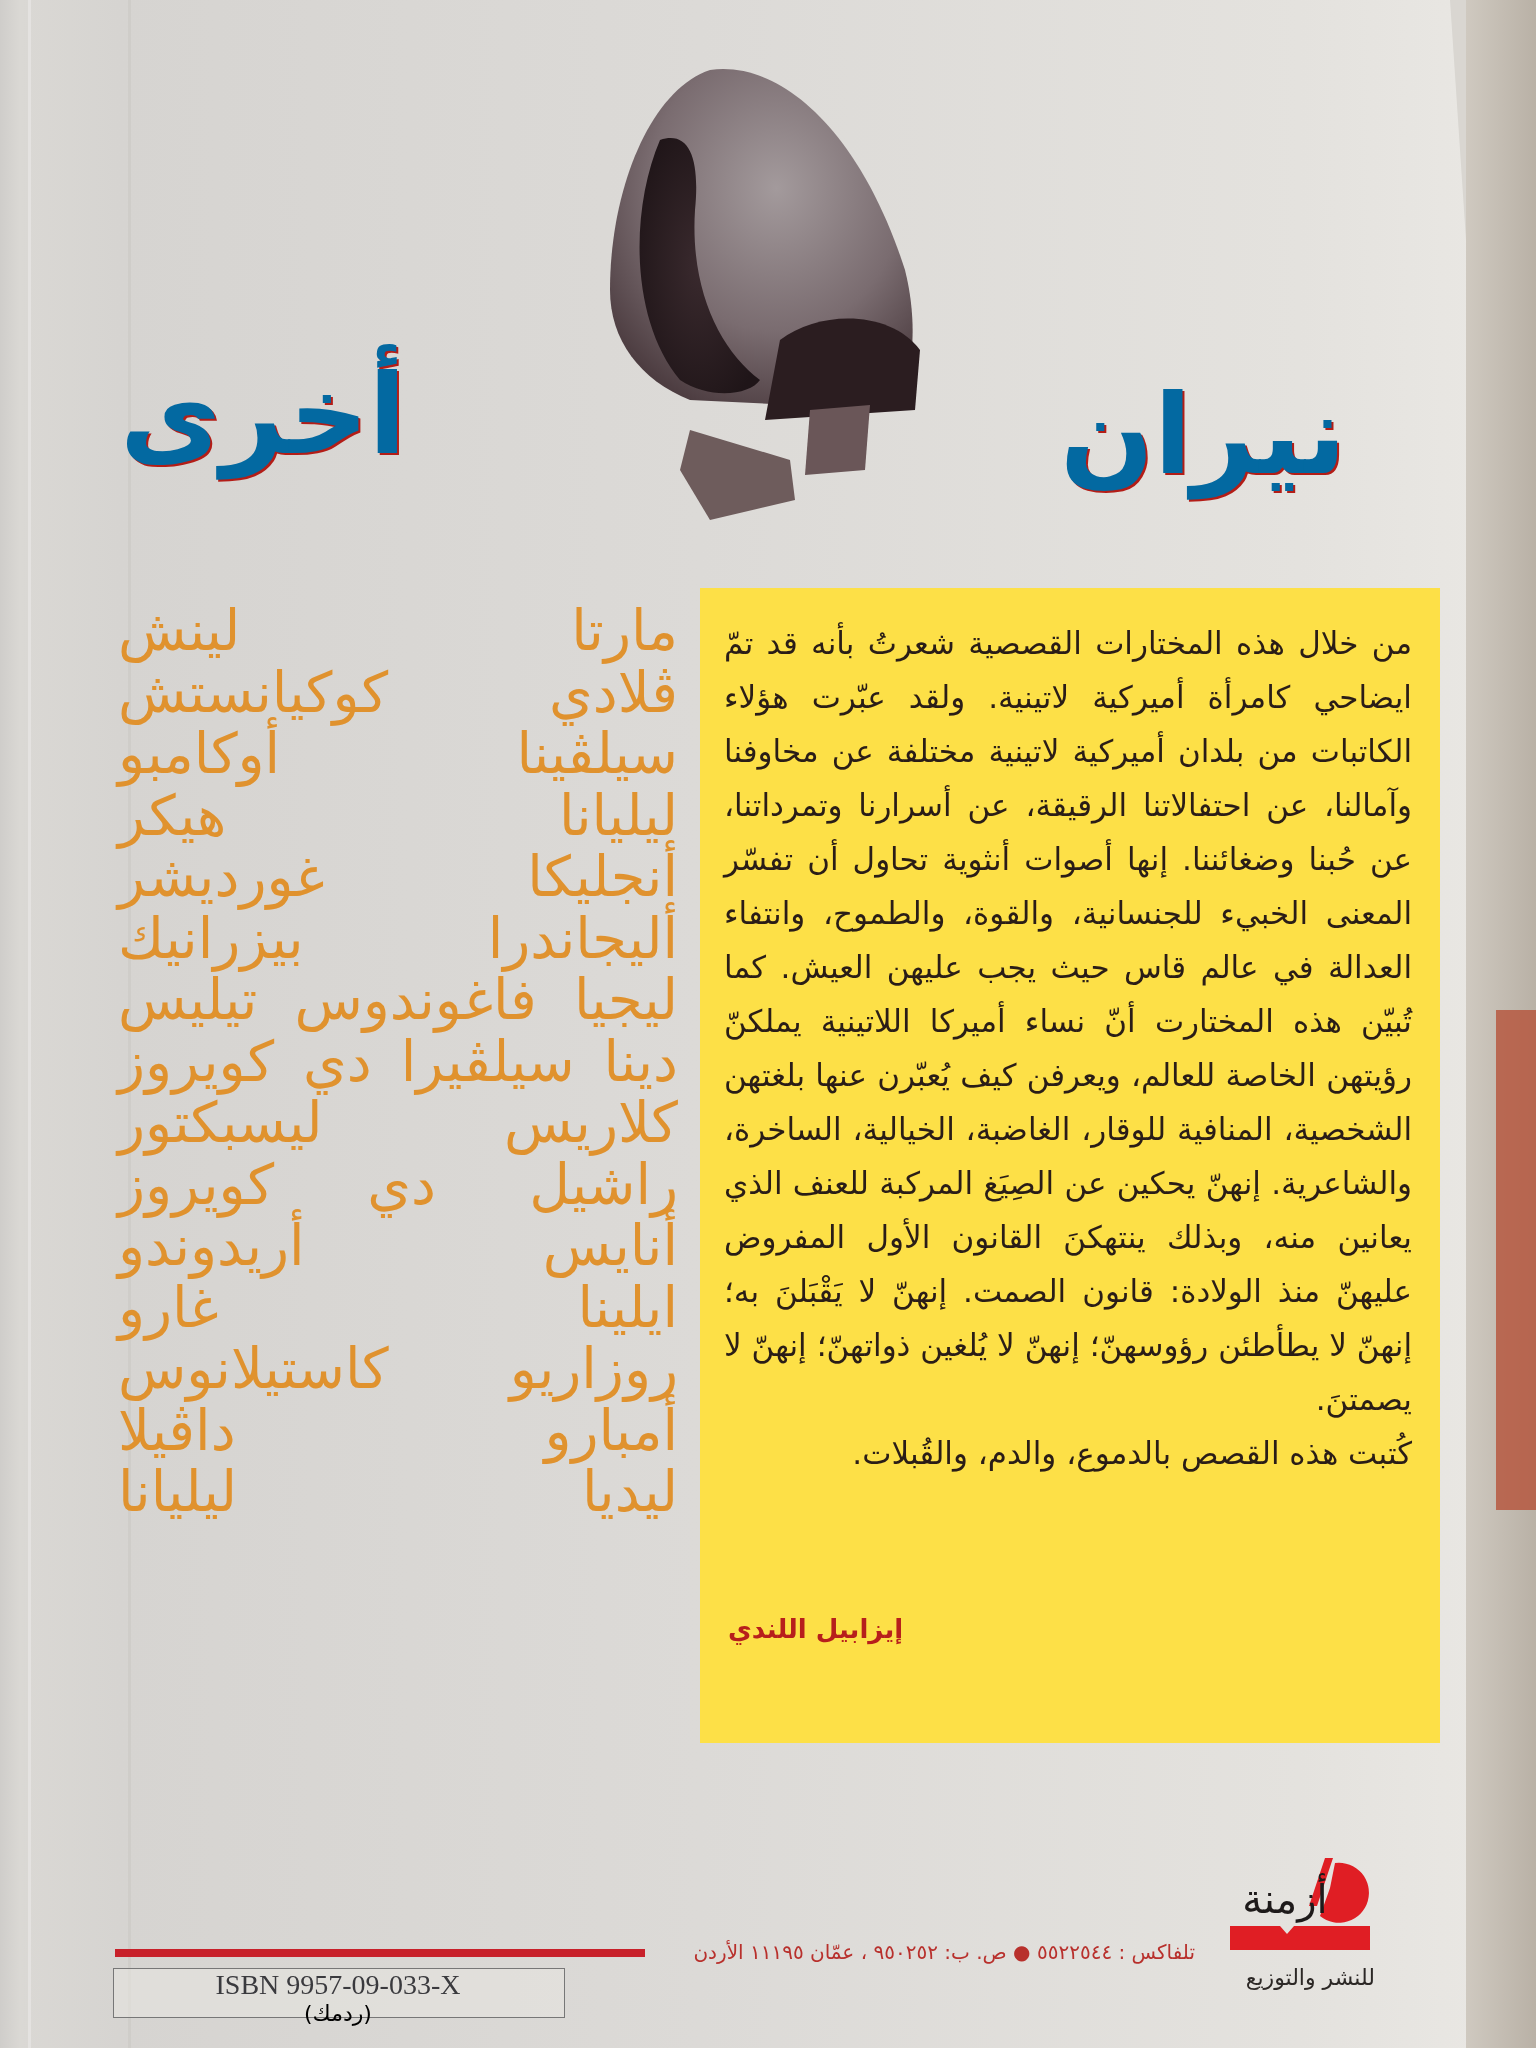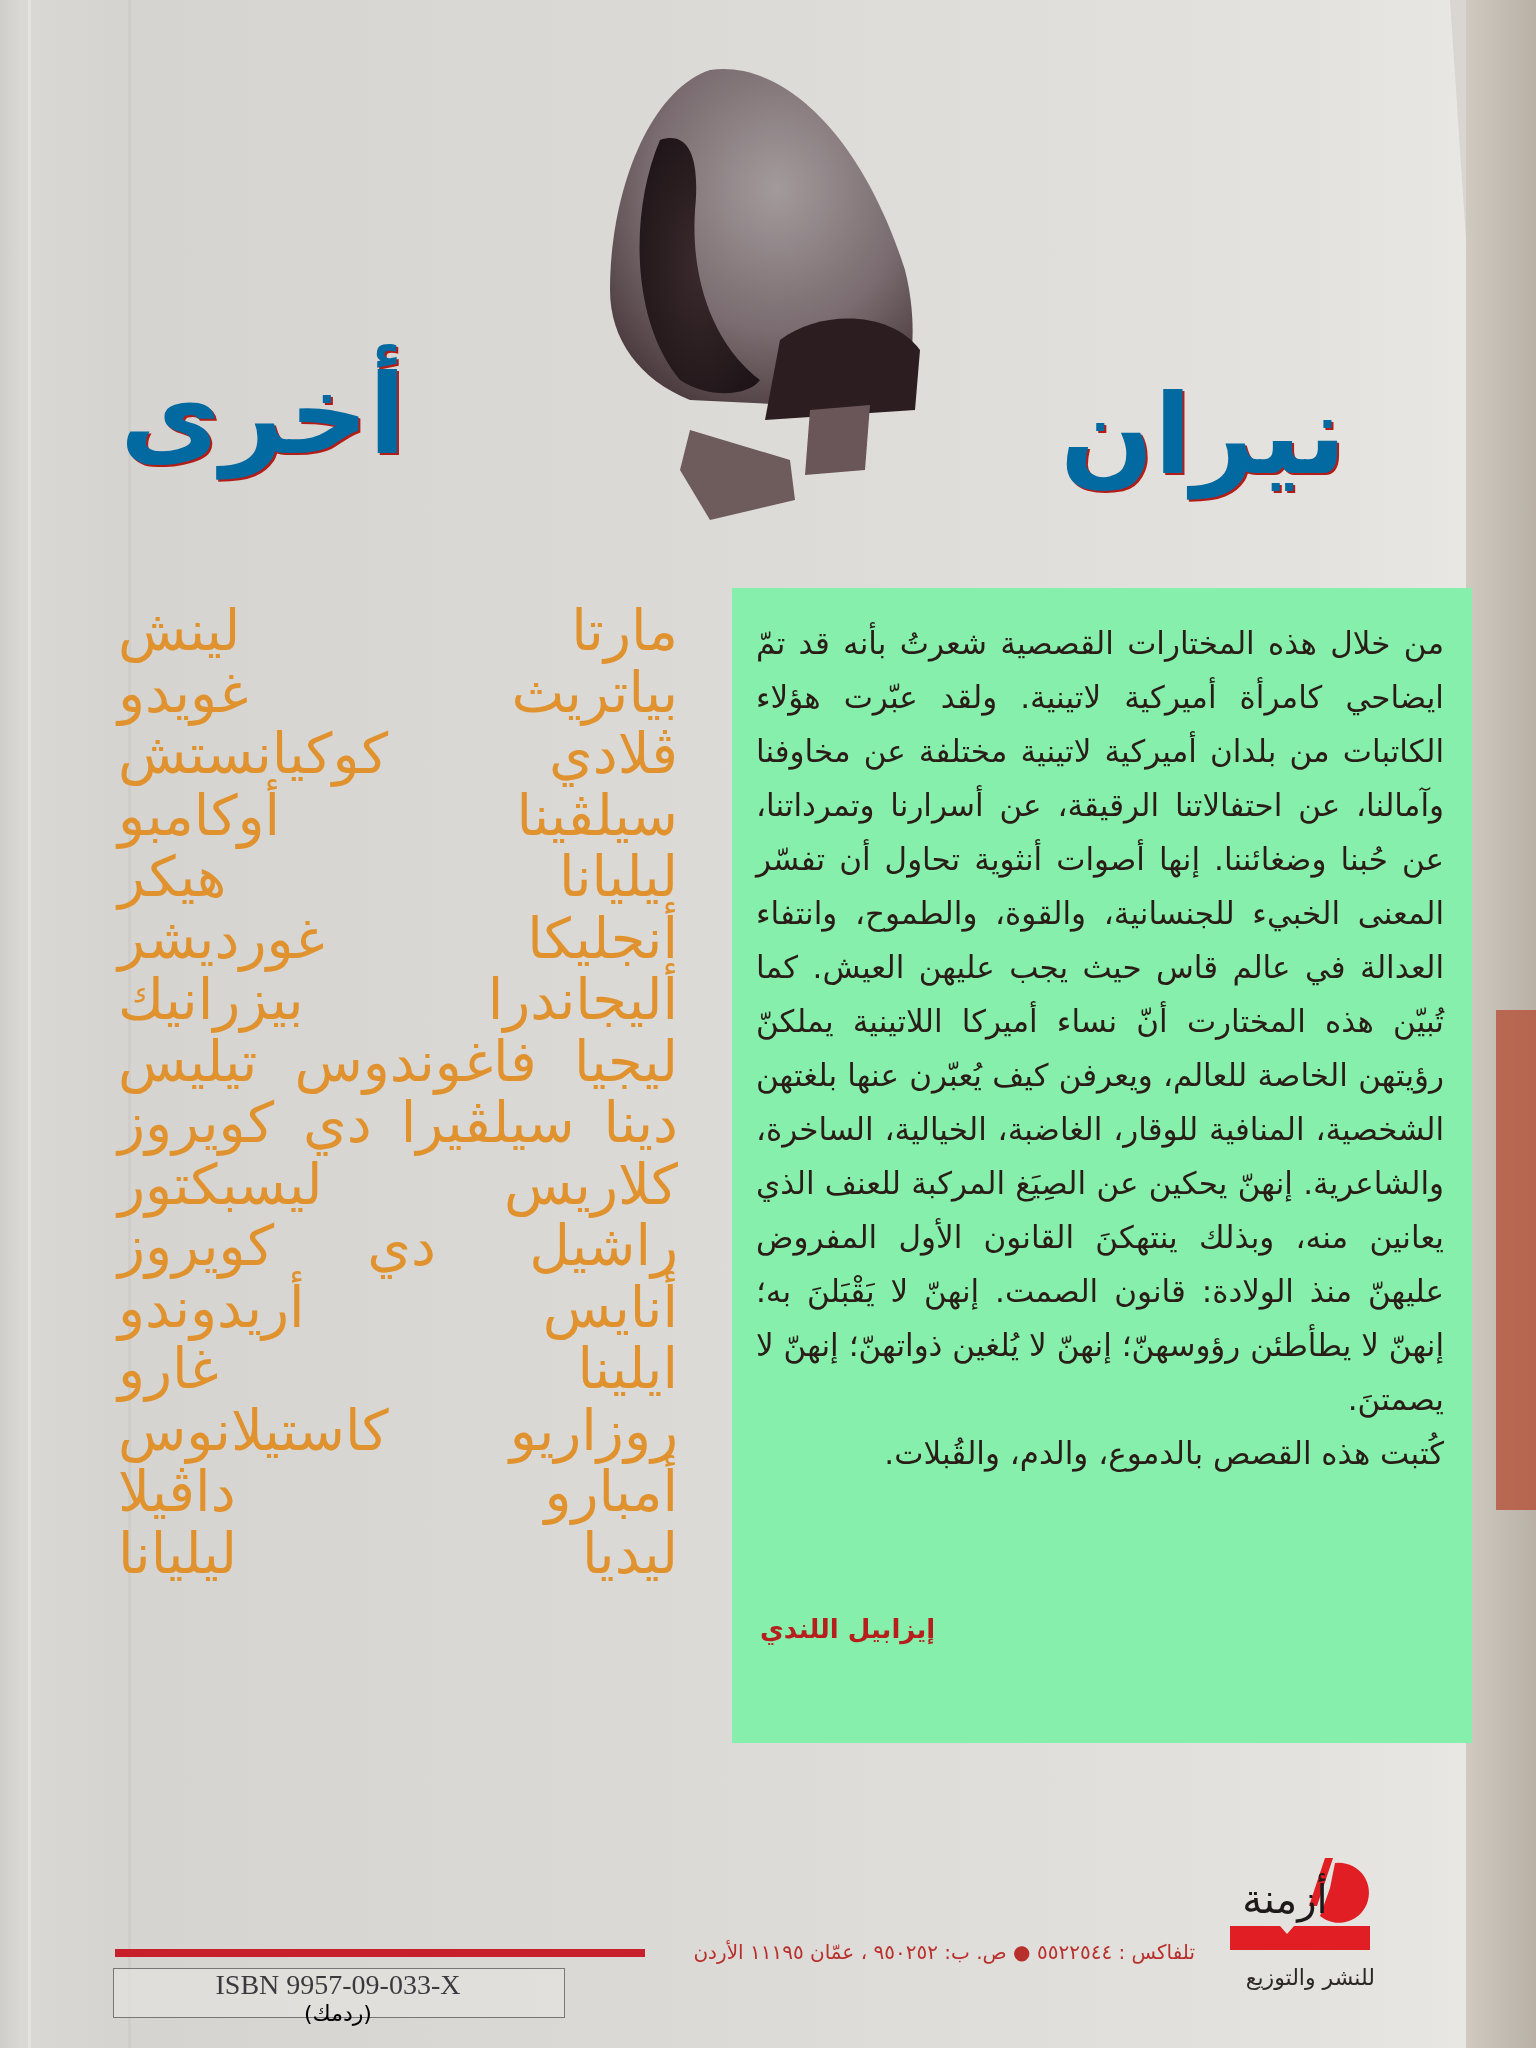--- a/index.html
+++ b/index.html
@@ -33,23 +33,22 @@
   .names {
     position:absolute; left:118px; top:600px; width:560px;
     direction:rtl; text-align:justify; text-align-last:justify;
     color:#e0922e; font-size:56px; line-height:61.5px;
     font-family:"DejaVu Sans", sans-serif;
   }
   .names div { white-space:nowrap; text-align-last:justify; letter-spacing:2px; }
 
   .blurb {
     position:absolute; left:700px; top:588px; width:740px; height:1155px;
-    background:#86efac; box-sizing:border-box; padding:28px 28px 0 24px;
+    background:#fde047; box-sizing:border-box; padding:28px 28px 0 24px;
     direction:rtl;
-    margin-left:32px;
   }
   .blurb p {
     margin:0; color:#2a1d17; font-size:31px; line-height:54px;
     text-align:justify; font-family:"DejaVu Sans", sans-serif;
   }
   .blurb p.closing { margin-top:0; }
   .signature {
     position:absolute; left:28px; bottom:99px; color:#b71f1c;
     font-weight:bold; font-size:26px;
   }
@@ -95,21 +94,20 @@
   <path d="M180 290 C220 260 290 260 320 300 L315 360 L165 370 Z" fill="#2b1d20"></path>
   <path d="M90 380 L190 410 L195 450 L110 470 L80 420 Z" fill="#6e5c5c"></path>
   <path d="M210 360 L270 355 L265 420 L205 425 Z" fill="#6a5658"></path>
 </svg>
 
 <div class="title-word title-right">نيران</div>
 <div class="title-word title-left">أخرى</div>
 
 <div class="names">
   <div>مارتا لينش</div>
-  <div>بياتريث غويدو</div>
   <div>ڤلادي كوكيانستش</div>
   <div>سيلڤينا أوكامبو</div>
   <div>ليليانا هيكر</div>
   <div>أنجليكا غورديشر</div>
   <div>أليجاندرا بيزرانيك</div>
   <div>ليجيا فاغوندوس تيليس</div>
   <div>دينا سيلڤيرا دي كويروز</div>
   <div>كلاريس ليسبكتور</div>
   <div>راشيل دي كويروز</div>
   <div>أنايس أريدوندو</div>

